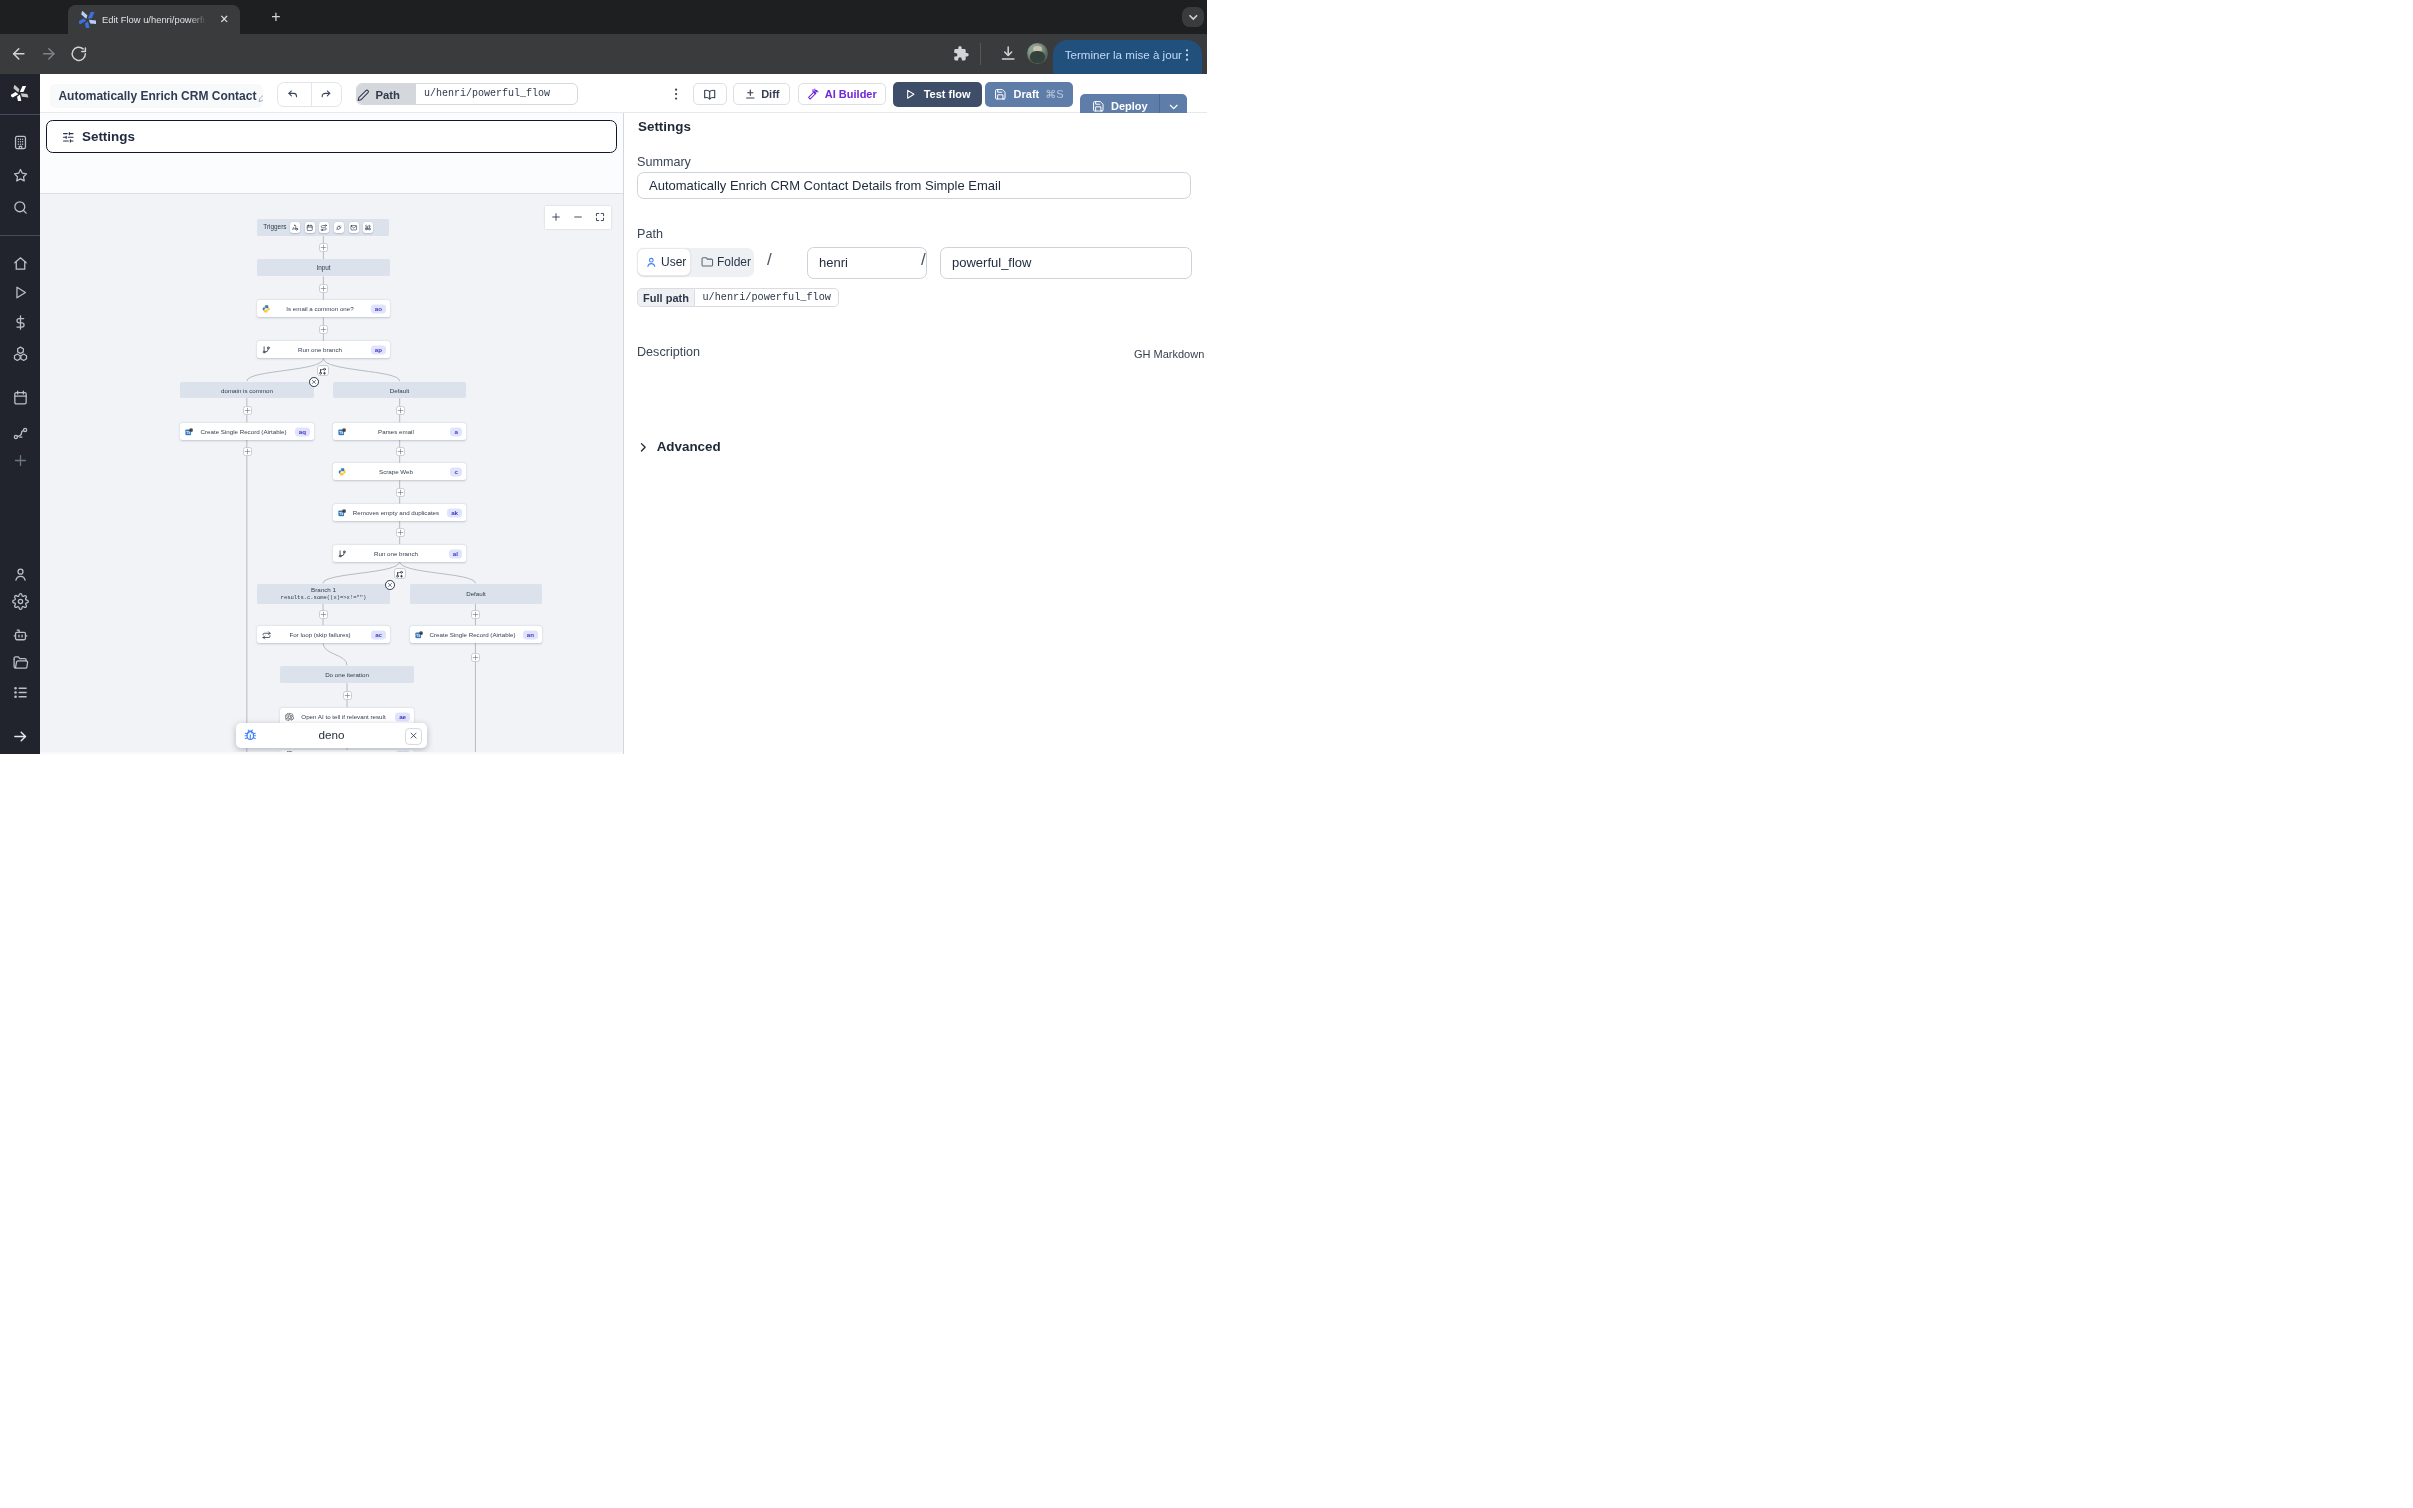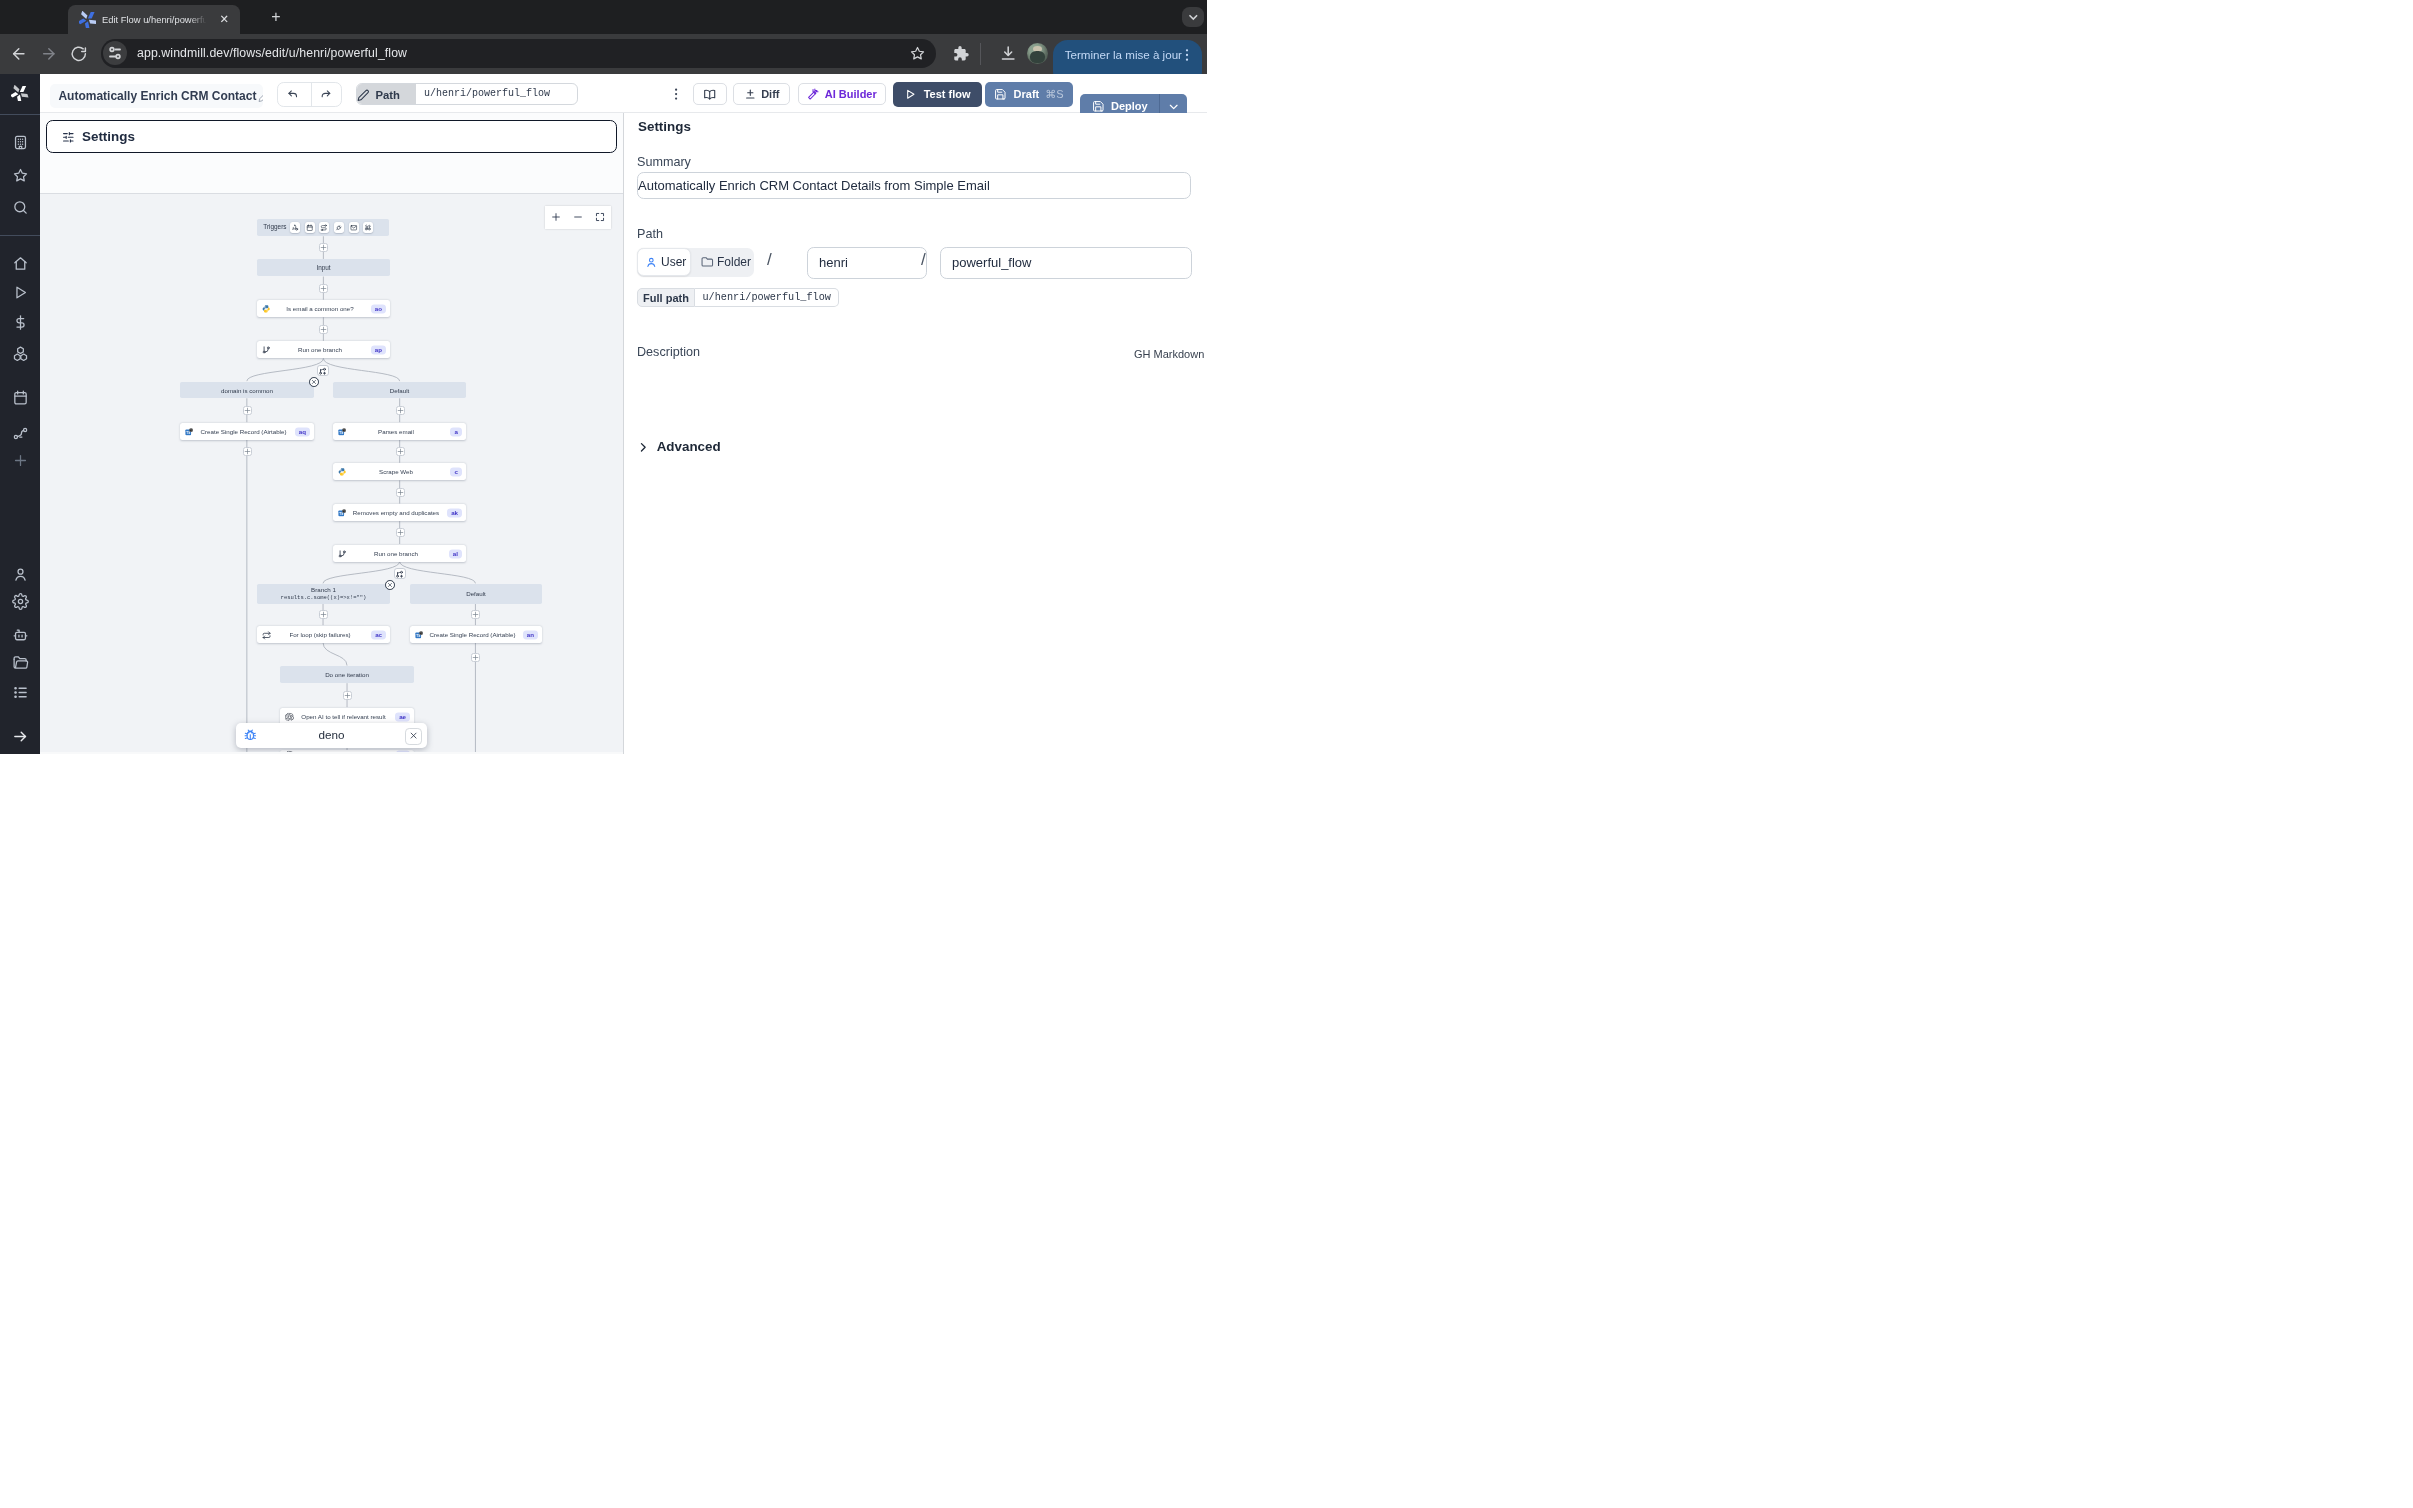--- a/index.html
+++ b/index.html
@@ -107,34 +107,20 @@
         <path d="M5 12h14"></path>
         <path d="M12 5l7 7-7 7"></path>
       </svg>
     </div>
     <div class="navic" style="left:70px;">
       <svg viewBox="0 0 24 24" width="17.6" height="17.6" stroke="#d2d4d7" stroke-width="2" fill="none" stroke-linecap="round" stroke-linejoin="round">
         <path d="M21 12a9 9 0 1 1-3-6.7"></path>
         <path d="M21 4v5h-5"></path>
       </svg>
     </div>
-    <div id="urlbar">
-      <div class="tune">
-        <svg viewBox="0 0 24 24" width="24" height="24" stroke="#d2d4d7" stroke-width="1.8" fill="none" stroke-linecap="round">
-          <circle cx="9" cy="8.5" r="1.8"></circle>
-          <path d="M12.5 8.5h4.5"></path>
-          <circle cx="15" cy="15.5" r="1.8"></circle>
-          <path d="M7 15.5h5.5"></path>
-        </svg>
-      </div>
-      <div class="txt">app.windmill.dev/flows/edit/u/henri/powerful_flow</div>
-<svg style="position:absolute;right:10px;top:5.9px;" viewBox="0 0 24 24" width="17" height="17" stroke="#d2d4d7" stroke-width="1.7" fill="none" stroke-linejoin="round">
-        <path d="M12 3.5l2.6 5.3 5.9.9-4.2 4.1 1 5.8-5.3-2.8-5.3 2.8 1-5.8L3.5 9.7l5.9-.9z"></path>
-      </svg>
-    </div>
     <div class="abs" style="left:952px;top:45px;">
       <svg viewBox="0 0 24 24" width="17.6" height="17.6" fill="#d2d4d7">
         <path d="M20.5 11h-1.8V7.4c0-1-.8-1.9-1.9-1.9h-3.6V3.7a2.3 2.3 0 0 0-4.6 0v1.8H5c-1 0-1.9.8-1.9 1.9v3.4h1.8a2.5 2.5 0 0 1 0 5h-1.8v3.4c0 1 .8 1.9 1.9 1.9h3.4v-1.8a2.5 2.5 0 0 1 5 0v1.8h3.4c1 0 1.9-.8 1.9-1.9v-3.6h1.8a2.3 2.3 0 0 0 0-4.6z"></path>
       </svg>
     </div>
     <div class="abs" style="left:980px;top:43px;width:0.8px;height:22px;background:#55565a;"></div>
     <div class="abs" style="left:999px;top:44px;">
       <svg viewBox="0 0 24 24" width="18.4" height="18.4" stroke="#d2d4d7" stroke-width="2" fill="none" stroke-linecap="round" stroke-linejoin="round">
         <path d="M12 4v10"></path>
         <path d="M7.5 10.5L12 15l4.5-4.5"></path>
@@ -675,21 +661,21 @@
         </svg>
         <svg style="position:absolute;right:5.9px;top:6.7px;" viewBox="0 0 24 24" width="10" height="10" stroke="#27324a" stroke-width="2.1" fill="none" stroke-linecap="round" stroke-linejoin="round">
           <path d="M9 3.5H3.5V9M15 3.5h5.5V9M9 20.5H3.5V15M15 20.5h5.5V15"></path>
         </svg>
       </div>
       <div class="bstrip"></div>
     </div>
     <div id="rpanel">
       <div class="h2">Settings</div>
       <div class="flabel" style="top:42px;">Summary</div>
-      <div class="finput" style="left:13px;top:59px;width:554px;height:27px;line-height:25px;padding-left:0;">Automatically Enrich CRM Contact Details from Simple Email</div>
+      <div class="finput" style="left:13px;top:59px;width:554px;height:27px;line-height:25px;padding-left:11px;">Automatically Enrich CRM Contact Details from Simple Email</div>
       <div class="flabel" style="top:114px;">Path</div>
       <div id="toggle">
         <div class="user"></div>
 <svg style="position:absolute;left:8.4px;top:8px;" viewBox="0 0 24 24" width="12.6" height="12.6" stroke="#3c82f6" stroke-width="2" fill="none" stroke-linecap="round" stroke-linejoin="round">
           <circle cx="12" cy="8" r="3.5"></circle>
           <path d="M5.5 20c.8-3.6 3.4-5.5 6.5-5.5s5.7 1.9 6.5 5.5"></path>
         </svg>
 <span style="position:absolute;left:24px;top:7.1px;font-size:12px;font-weight:500;color:#1f2a3d;">User</span>
 <svg style="position:absolute;left:64px;top:8px;" viewBox="0 0 24 24" width="12.6" height="12.6" stroke="#5b6678" stroke-width="2" fill="none" stroke-linecap="round" stroke-linejoin="round">
           <path d="M20 19a2 2 0 0 0 2-2V8a2 2 0 0 0-2-2h-7.9l-2-2.5H4a2 2 0 0 0-2 2V17a2 2 0 0 0 2 2z"></path>

